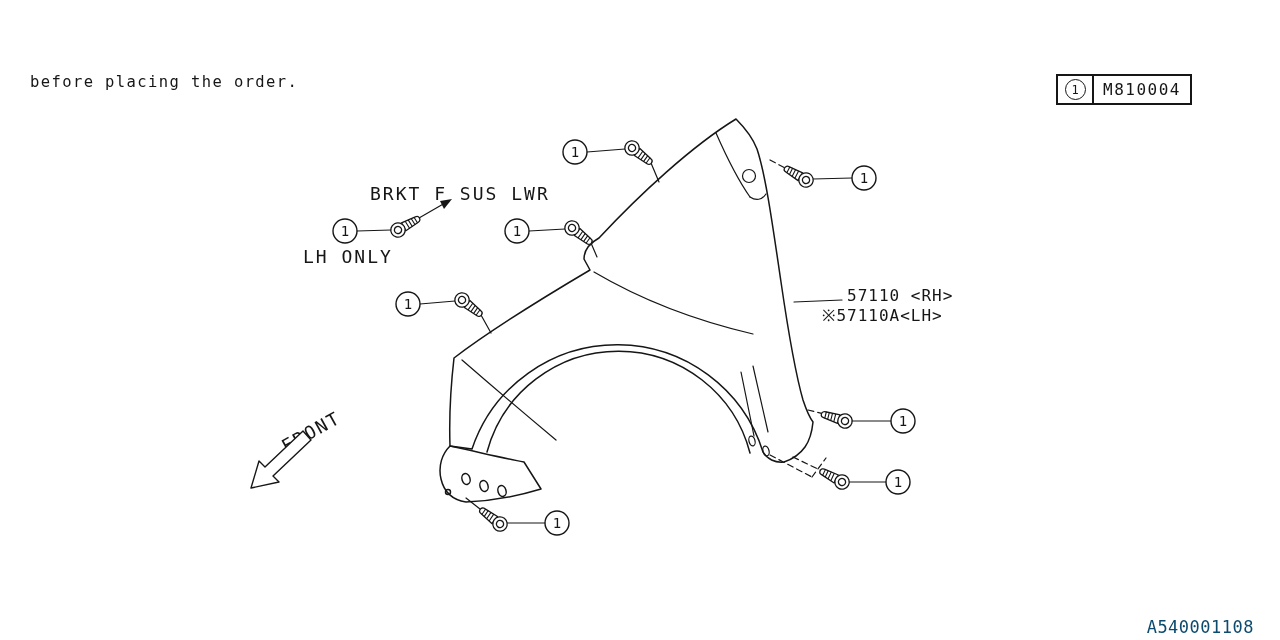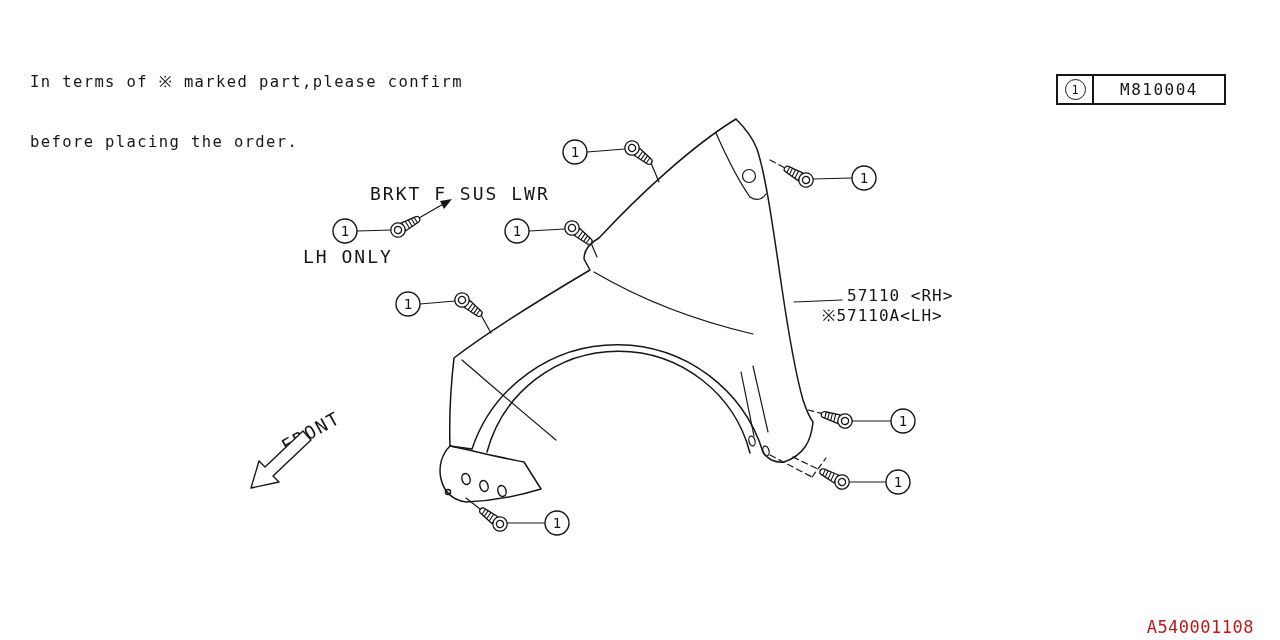--- a/index.html
+++ b/index.html
@@ -10,42 +10,41 @@
   .note{
     position:absolute;left:30px;top:32px;font-size:15.5px;line-height:20px;
     letter-spacing:1.4px;white-space:pre;color:#161616;
   }
   .legend{
     position:absolute;left:1056px;top:74px;display:flex;align-items:stretch;
     border:2px solid #161616;background:#fff;height:27px;
   }
   .legend-cell{display:flex;align-items:center;justify-content:center;}
   .legend-num{width:34px;border-right:2px solid #161616;}
-  .legend-code{padding:0 26px;font-size:16px;letter-spacing:1.5px;}
+  .legend-code{padding:0 9px;font-size:16px;letter-spacing:1.5px;}
   .circ{
     display:inline-flex;align-items:center;justify-content:center;
     width:19px;height:19px;border:1.4px solid #161616;border-radius:50%;
     font-size:12px;line-height:1;
   }
   .diagram-number{
-    position:absolute;right:26px;top:617px;font-size:17px;letter-spacing:0.5px;color:#b91c1c;
+    position:absolute;right:26px;top:617px;font-size:17px;letter-spacing:0.5px;color:#0c4a6e;
   }
   svg{position:absolute;left:0;top:0;}
   svg text{font-family:"DejaVu Sans Mono","Liberation Mono",monospace;fill:#161616;}
   .lbl{font-size:18px;letter-spacing:2px;}
   .lbl-sm{font-size:16px;letter-spacing:1px;}
   .callout-num{font-size:14px;}
 </style>
 </head>
 <body>
 
 <div class="stage">
 
   <div class="note">
-    <div>In terms of ※ marked part,please confirm</div>
     <div>before placing the order.</div>
   </div>
 
   <div class="legend">
     <div class="legend-cell legend-num">
       <span class="circ">
         <span>1</span>
       </span>
     </div>
     <div class="legend-cell legend-code">M810004</div>

